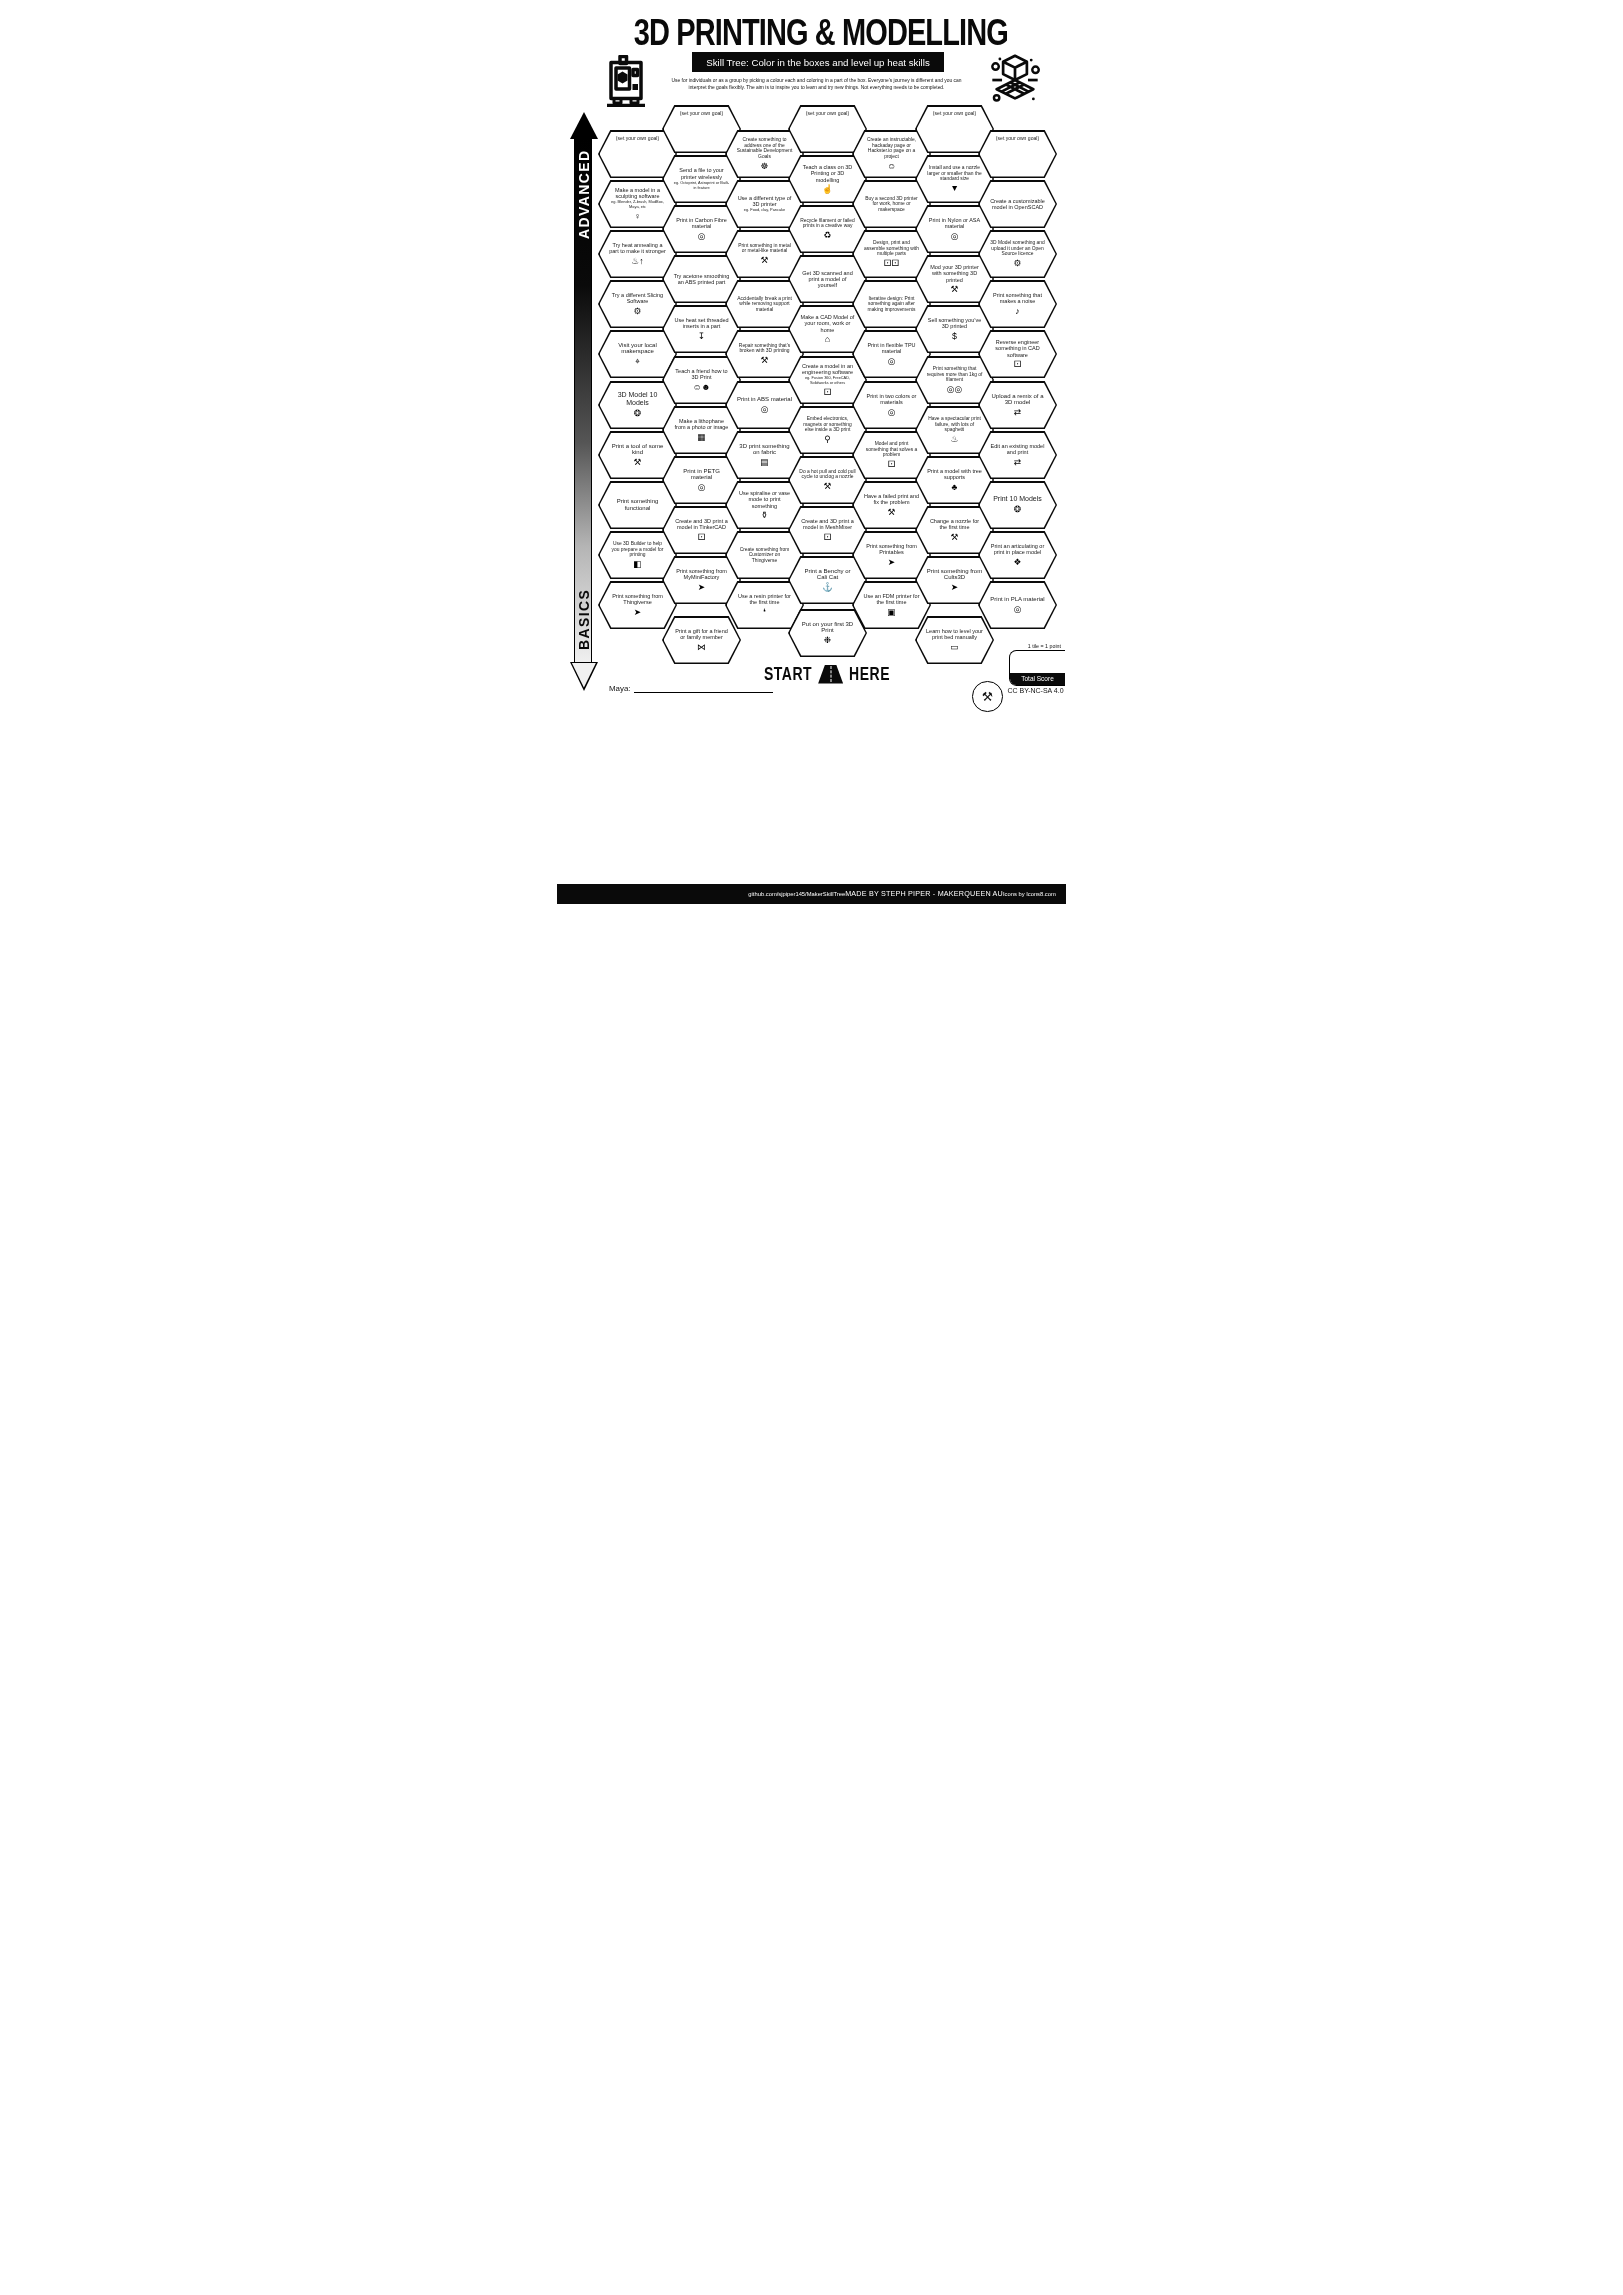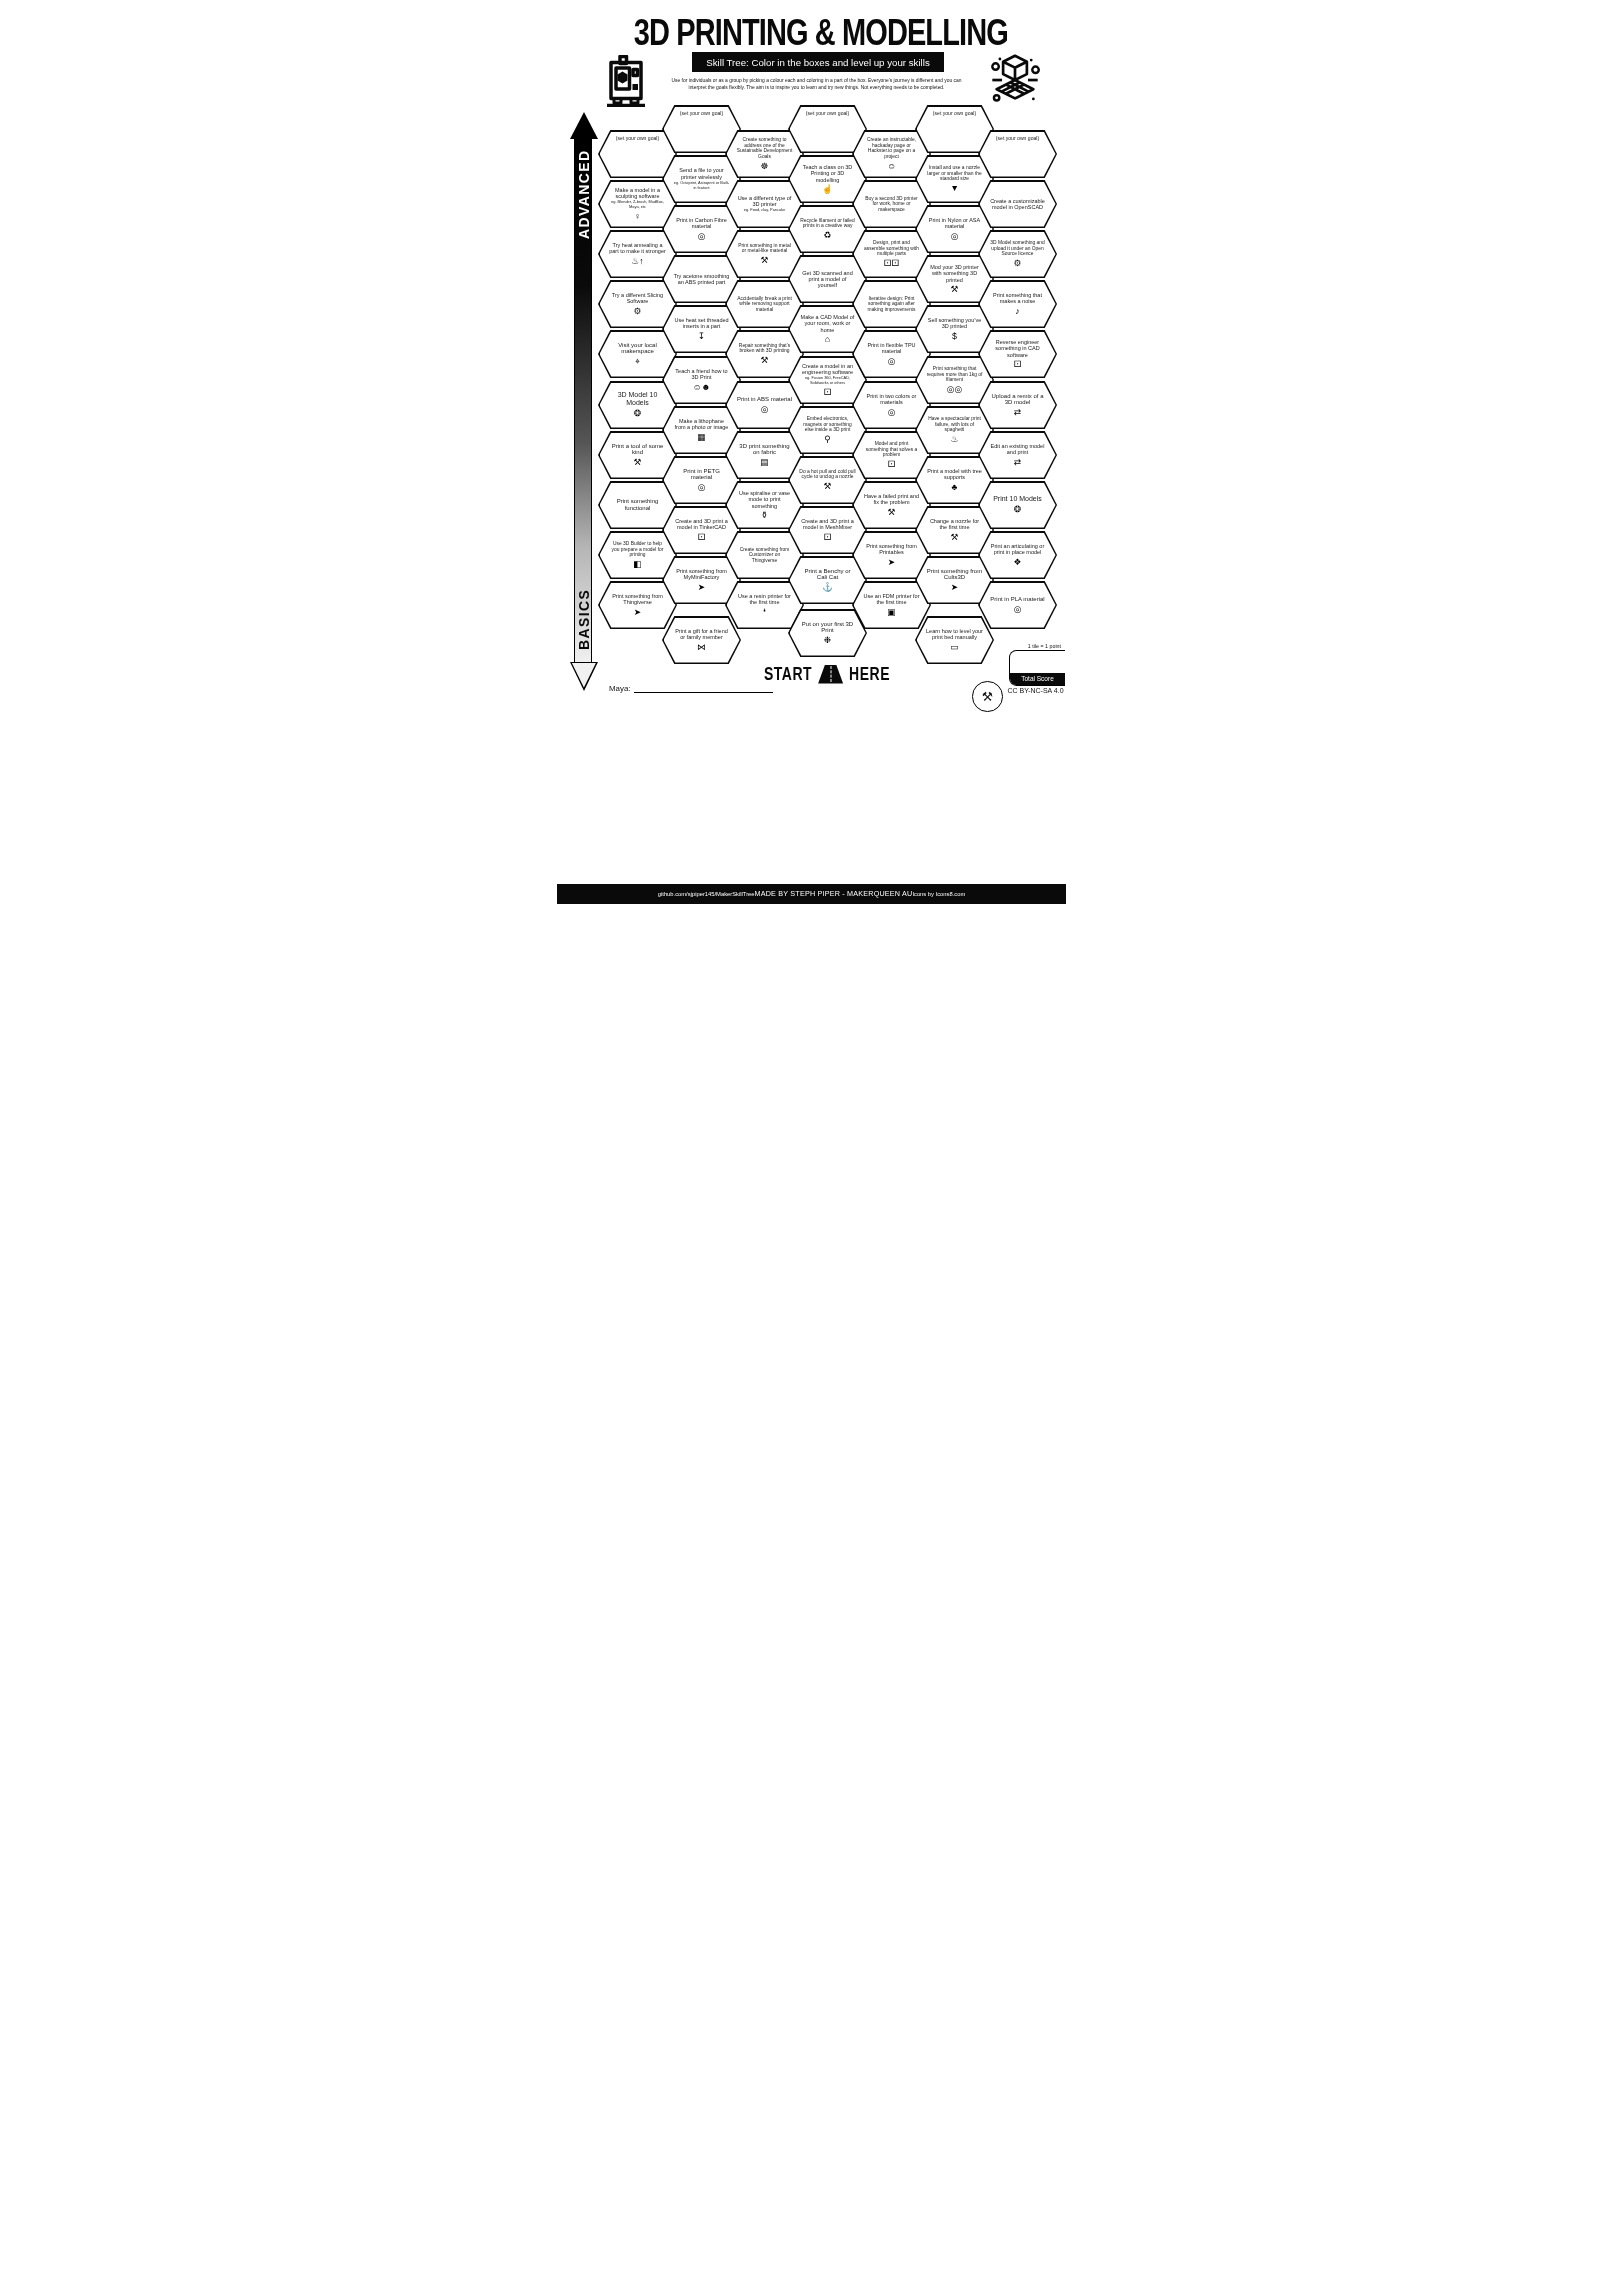--- a/index.html
+++ b/index.html
@@ -69,21 +69,21 @@
   .score-space{flex:1;}
   .score-bar{height:12.5px;background:#0a0a0a;color:#fff;display:flex;align-items:center;
        justify-content:center;font-size:6.5px;}
 
   
   .cc-badge{position:absolute;left:415px;top:681px;width:30.5px;height:30.5px;border-radius:50%;
        border:1.4px solid #000;background:#fff;z-index:5;display:flex;align-items:center;
        justify-content:center;font-size:12.5px;box-sizing:border-box;}
   .cc-text{position:absolute;left:448px;top:687px;width:61px;text-align:center;font-size:7px;}
   .footer{position:absolute;left:0;right:0;bottom:0;height:20.4px;background:#0a0a0a;color:#fff;
-       display:flex;align-items:center;justify-content:center;padding:0 10.2px;
+       display:flex;align-items:center;justify-content:flex-end;padding:0 10.2px;
        box-sizing:border-box;}
   .f-left{font-size:5.8px;} .f-center{font-size:7.2px;letter-spacing:0.2px;} .f-right{font-size:5.8px;}
   svg{display:block;}
 </style>
 </head>
 <body>
 
 <div class="page">
 
   <div class="title">3D PRINTING &amp; MODELLING</div>
@@ -113,21 +113,21 @@
       <circle cx="14" cy="26" r="6" stroke-width="4.5"></circle>
       <circle cx="88" cy="32" r="6" stroke-width="4.5"></circle>
       <circle cx="16" cy="84" r="5" stroke-width="4.5"></circle>
       <circle cx="22" cy="12" r="2.6" fill="#0a0a0a" stroke="none"></circle>
       <circle cx="80" cy="14" r="2.6" fill="#0a0a0a" stroke="none"></circle>
       <circle cx="84" cy="86" r="2.6" fill="#0a0a0a" stroke="none"></circle>
     </svg>
   </div>
 
   <div class="subtitle-bar">
-    <span>Skill Tree:  Color in the boxes and level up your skills</span>
+    <span>Skill Tree:  Color in the boxes and level up heat skills</span>
   </div>
 
   <div class="intro">
     <span>Use for individuals or as a group by picking a colour each and coloring in a part of the box.  Everyone’s journey is different and you can</span><br>
     <span>interpret the goals flexibly.  The aim is to inspire you to learn and try new things. Not everything needs to be completed.</span>
   </div>
 
   <div class="skill-arrow">
     <div class="arrow-head-top"></div>
     <div class="arrow-shaft"></div>

